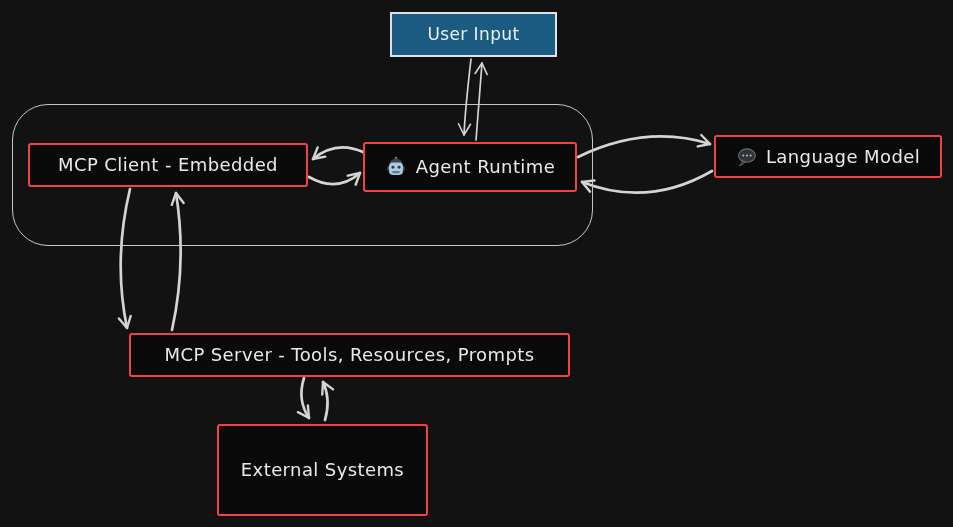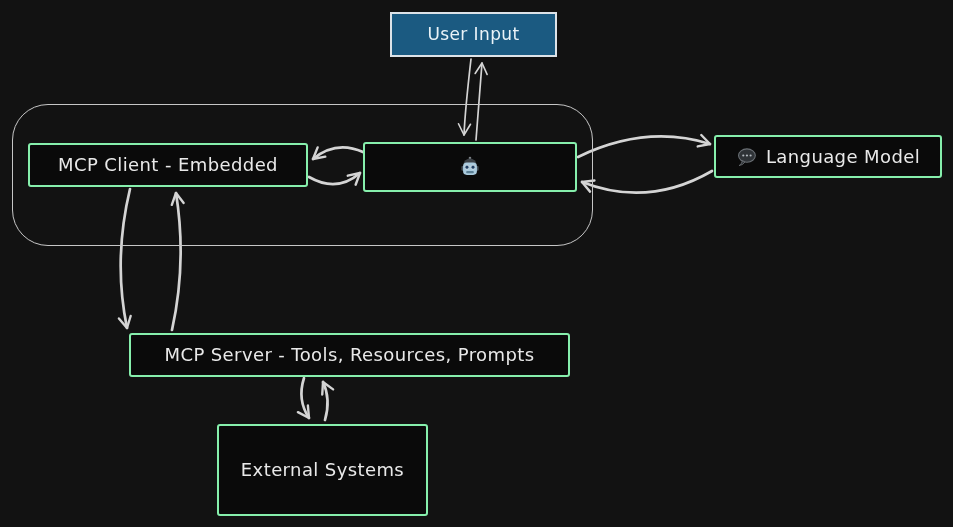--- a/index.html
+++ b/index.html
@@ -12,21 +12,21 @@
   }
   #arrows{position:absolute;left:0;top:0;width:953px;height:527px;}
   .node{
     position:absolute;
     box-sizing:border-box;
     display:flex;
     align-items:center;
     justify-content:center;
     gap:9px;
     background:#0a0a0a;
-    border:2px solid #86efac;
+    border:2px solid #ef4444;
     border-radius:3px;
     color:#e9e9e9;
     font-size:18px;
     letter-spacing:0.4px;
     white-space:nowrap;
   }
   .node .label{line-height:1;}
   .container-frame{
     position:absolute;
     box-sizing:border-box;
@@ -97,20 +97,21 @@
       <circle cx="12" cy="2.3" r="1.4" fill="#7d8287"></circle>
       <path d="M5,9 a7,6.2 0 0 1 14,0 z" fill="#3c4146"></path>
       <rect x="2.6" y="11" width="2.2" height="5" rx="1" fill="#46505a"></rect>
       <rect x="19.2" y="11" width="2.2" height="5" rx="1" fill="#46505a"></rect>
       <rect x="4.4" y="7.2" width="15.2" height="13.4" rx="4.2" fill="#a9cadd"></rect>
       <circle cx="8.7" cy="12.2" r="2.3" fill="#1f3f63" stroke="#dce8f0" stroke-width="0.9"></circle>
       <circle cx="15.3" cy="12.2" r="2.3" fill="#1f3f63" stroke="#dce8f0" stroke-width="0.9"></circle>
       <rect x="7.8" y="16.3" width="8.4" height="2.6" rx="1.2" fill="#5b7f95"></rect>
     </svg>
   </span>
+  <span class="label">Agent Runtime</span>
 </div>
 
 <div id="language-model" class="node">
   <span class="icon">
     <svg width="21" height="20" viewBox="0 0 24 22">
       <ellipse cx="12.5" cy="9.3" rx="9.6" ry="7.6" fill="#2f3337" stroke="#6a6f74" stroke-width="1.2"></ellipse>
       <path d="M7.5,15.2 Q6.6,19 3.6,20.8 Q8,20.2 10.2,16.8 Z" fill="#2f3337" stroke="#6a6f74" stroke-width="1"></path>
       <circle cx="8.3" cy="9.3" r="1.25" fill="#b3b9bf"></circle>
       <circle cx="12.5" cy="9.3" r="1.25" fill="#b3b9bf"></circle>
       <circle cx="16.7" cy="9.3" r="1.25" fill="#b3b9bf"></circle>

